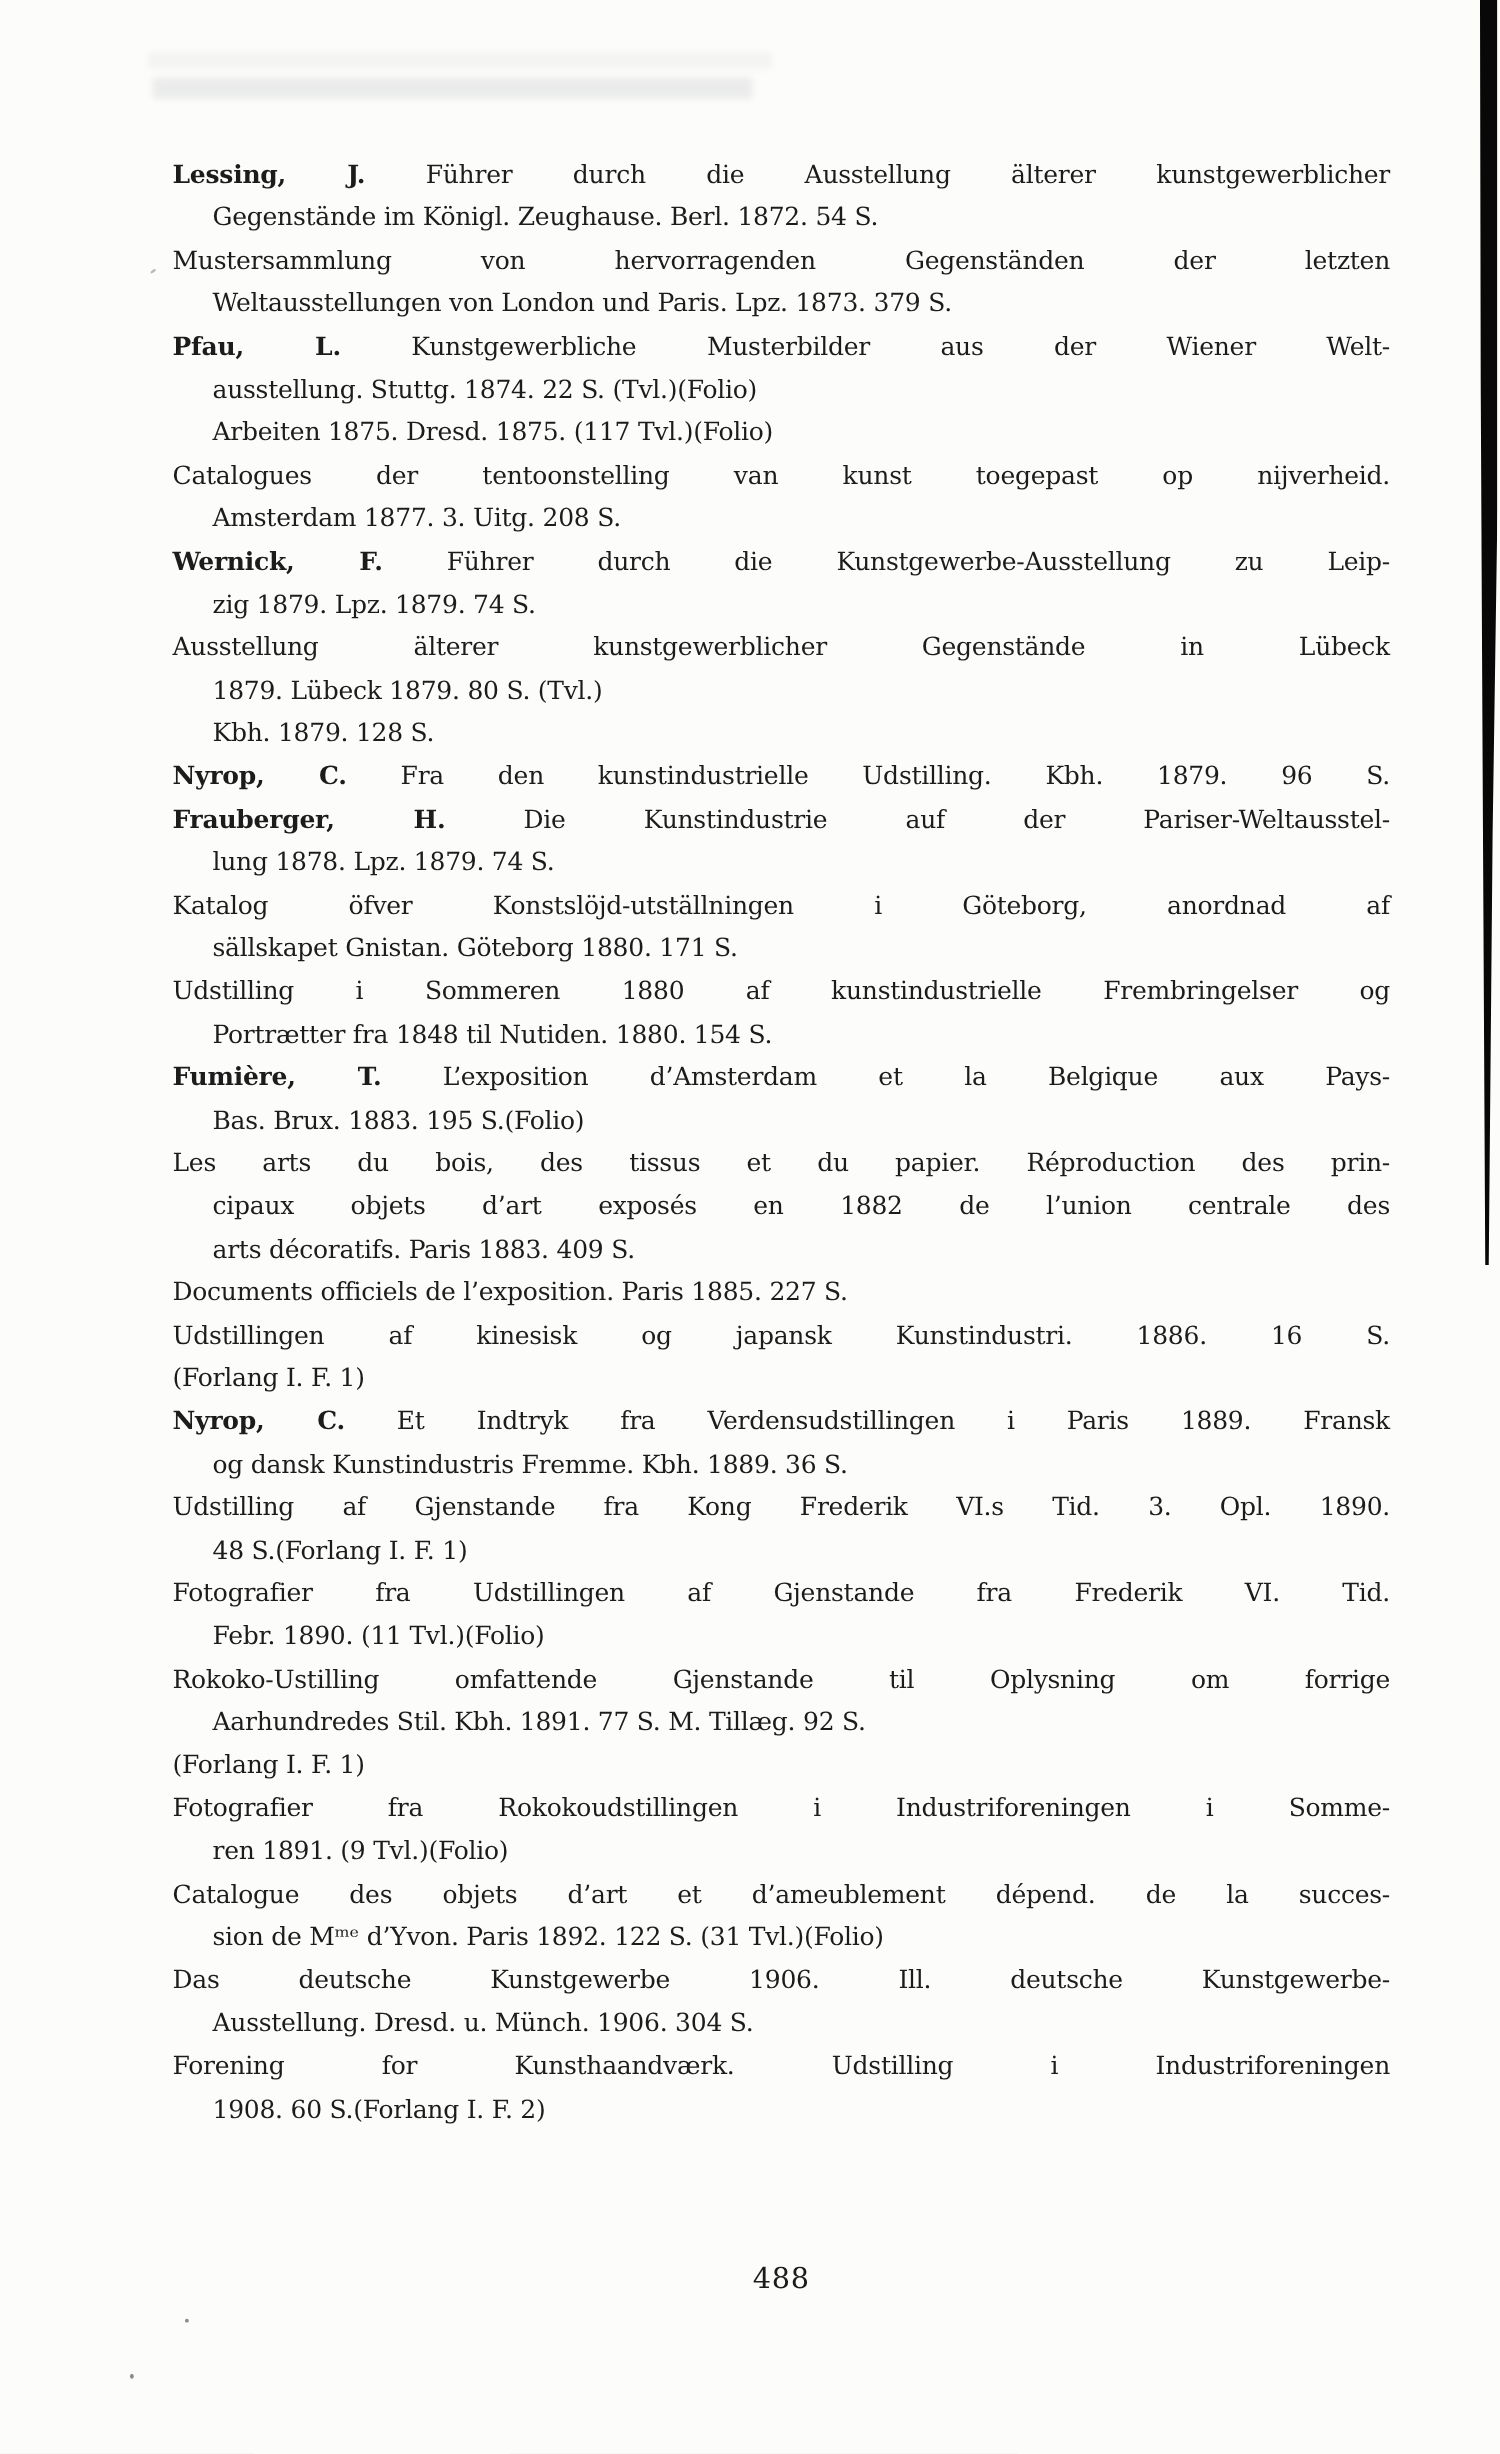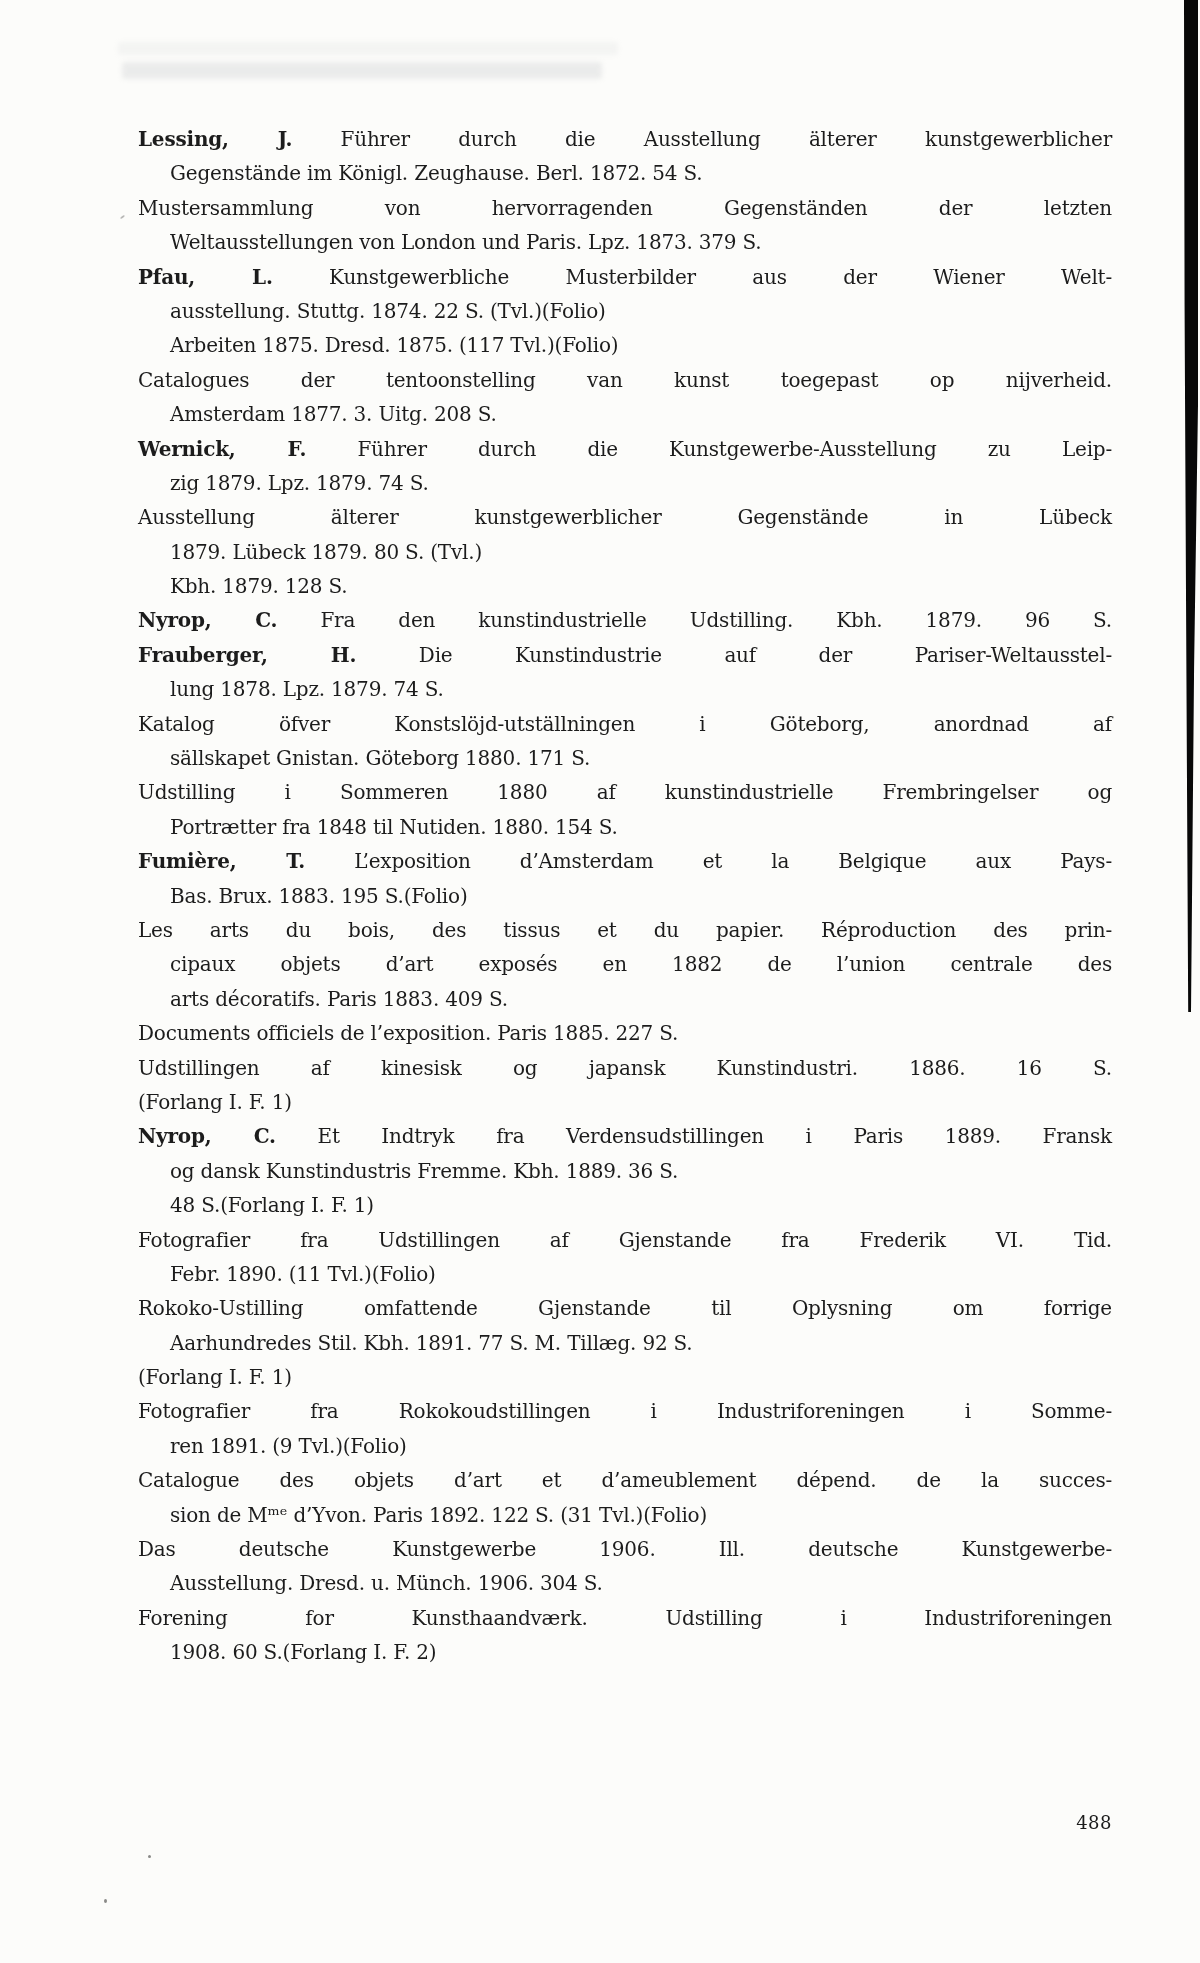--- a/index.html
+++ b/index.html
@@ -49,21 +49,21 @@
     -moz-text-align-last:justify;
   }
   .line.indent{padding-left:32px;}
   .line.has-right{
     display:flex;justify-content:flex-start;
   }
   .author{font-weight:700;}
   .right-tag{flex:none;}
   .pageno{
     position:absolute;left:138px;top:1806px;width:974px;
-    text-align:right;font-size:18px;line-height:34px;color:#1c1c1c;
+    text-align:center;font-size:23px;line-height:34px;color:#1c1c1c;
     letter-spacing:0.5px;
   }
 </style>
 </head>
 <body>
 
 <div class="page">
   <div class="ghost">
     <div class="g1"></div>
     <div class="g2"></div>
@@ -191,20 +191,24 @@
     <span class="right-tag">(Forlang I. F. 1)</span>
   </div>
       <div class="line justify">
     <span class="left-part"><b class="author">Nyrop, C.</b><span class="entry-text"> Et Indtryk fra Verdensudstillingen i Paris 1889.  Fransk</span></span>
     
   </div>
       <div class="line indent">
     <span class="left-part"><span class="entry-text">og dansk Kunstindustris Fremme.  Kbh. 1889.  36 S.</span></span>
     
   </div>
+      <div class="line justify">
+    <span class="left-part"><span class="entry-text">Udstilling af Gjenstande fra Kong Frederik VI.s Tid.  3. Opl.  1890.</span></span>
+    
+  </div>
       <div class="line has-right indent">
     <span class="left-part"><span class="entry-text">48 S.</span></span>
     <span class="right-tag">(Forlang I. F. 1)</span>
   </div>
       <div class="line justify">
     <span class="left-part"><span class="entry-text">Fotografier fra Udstillingen af Gjenstande fra Frederik VI. Tid.</span></span>
     
   </div>
       <div class="line has-right indent">
     <span class="left-part"><span class="entry-text">Febr. 1890.  (11 Tvl.)</span></span>

